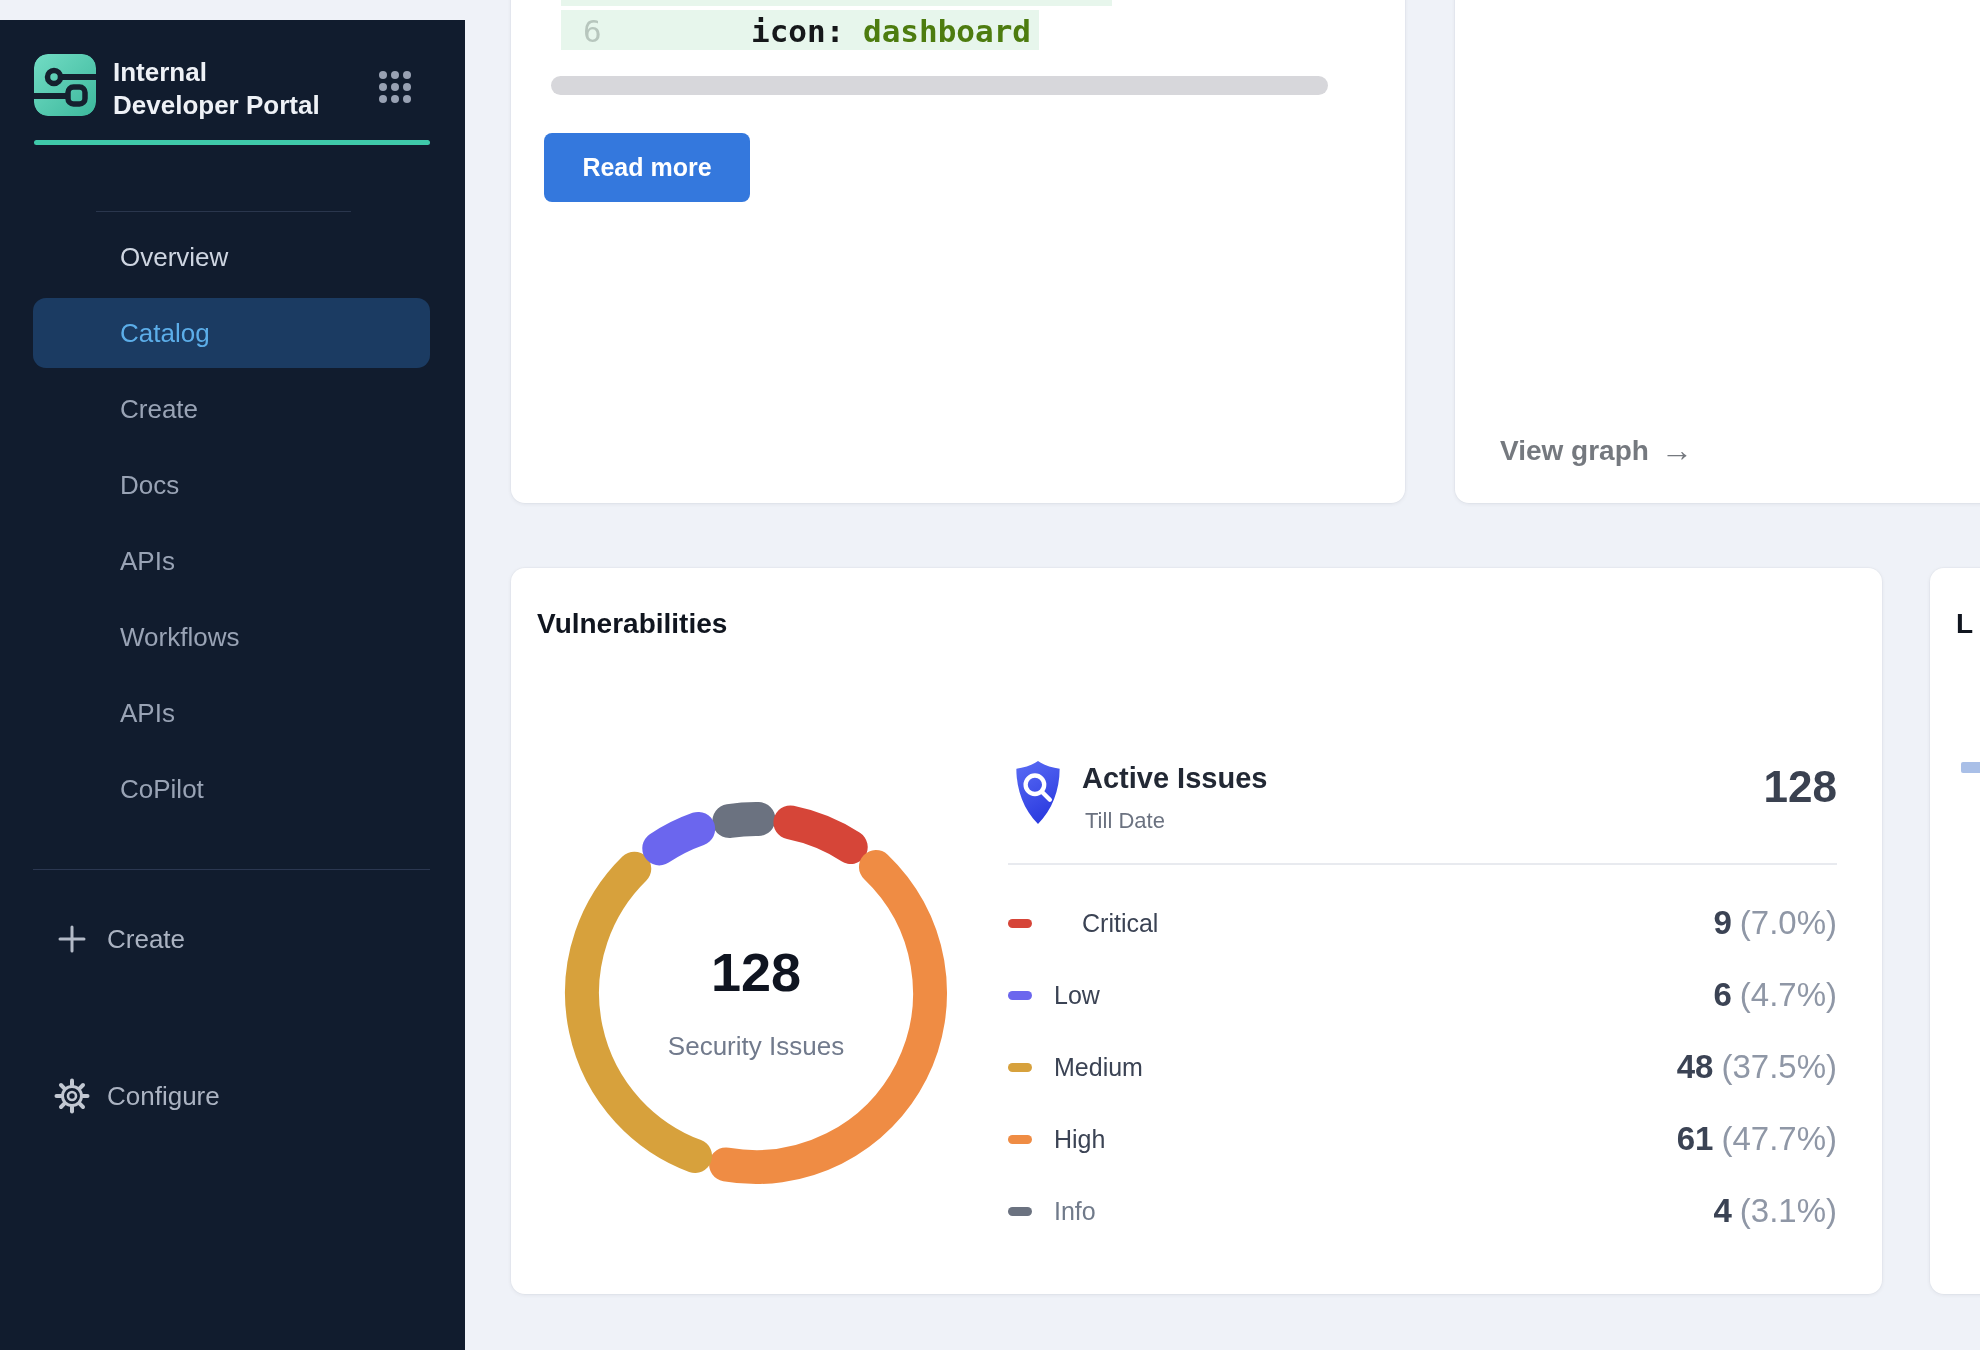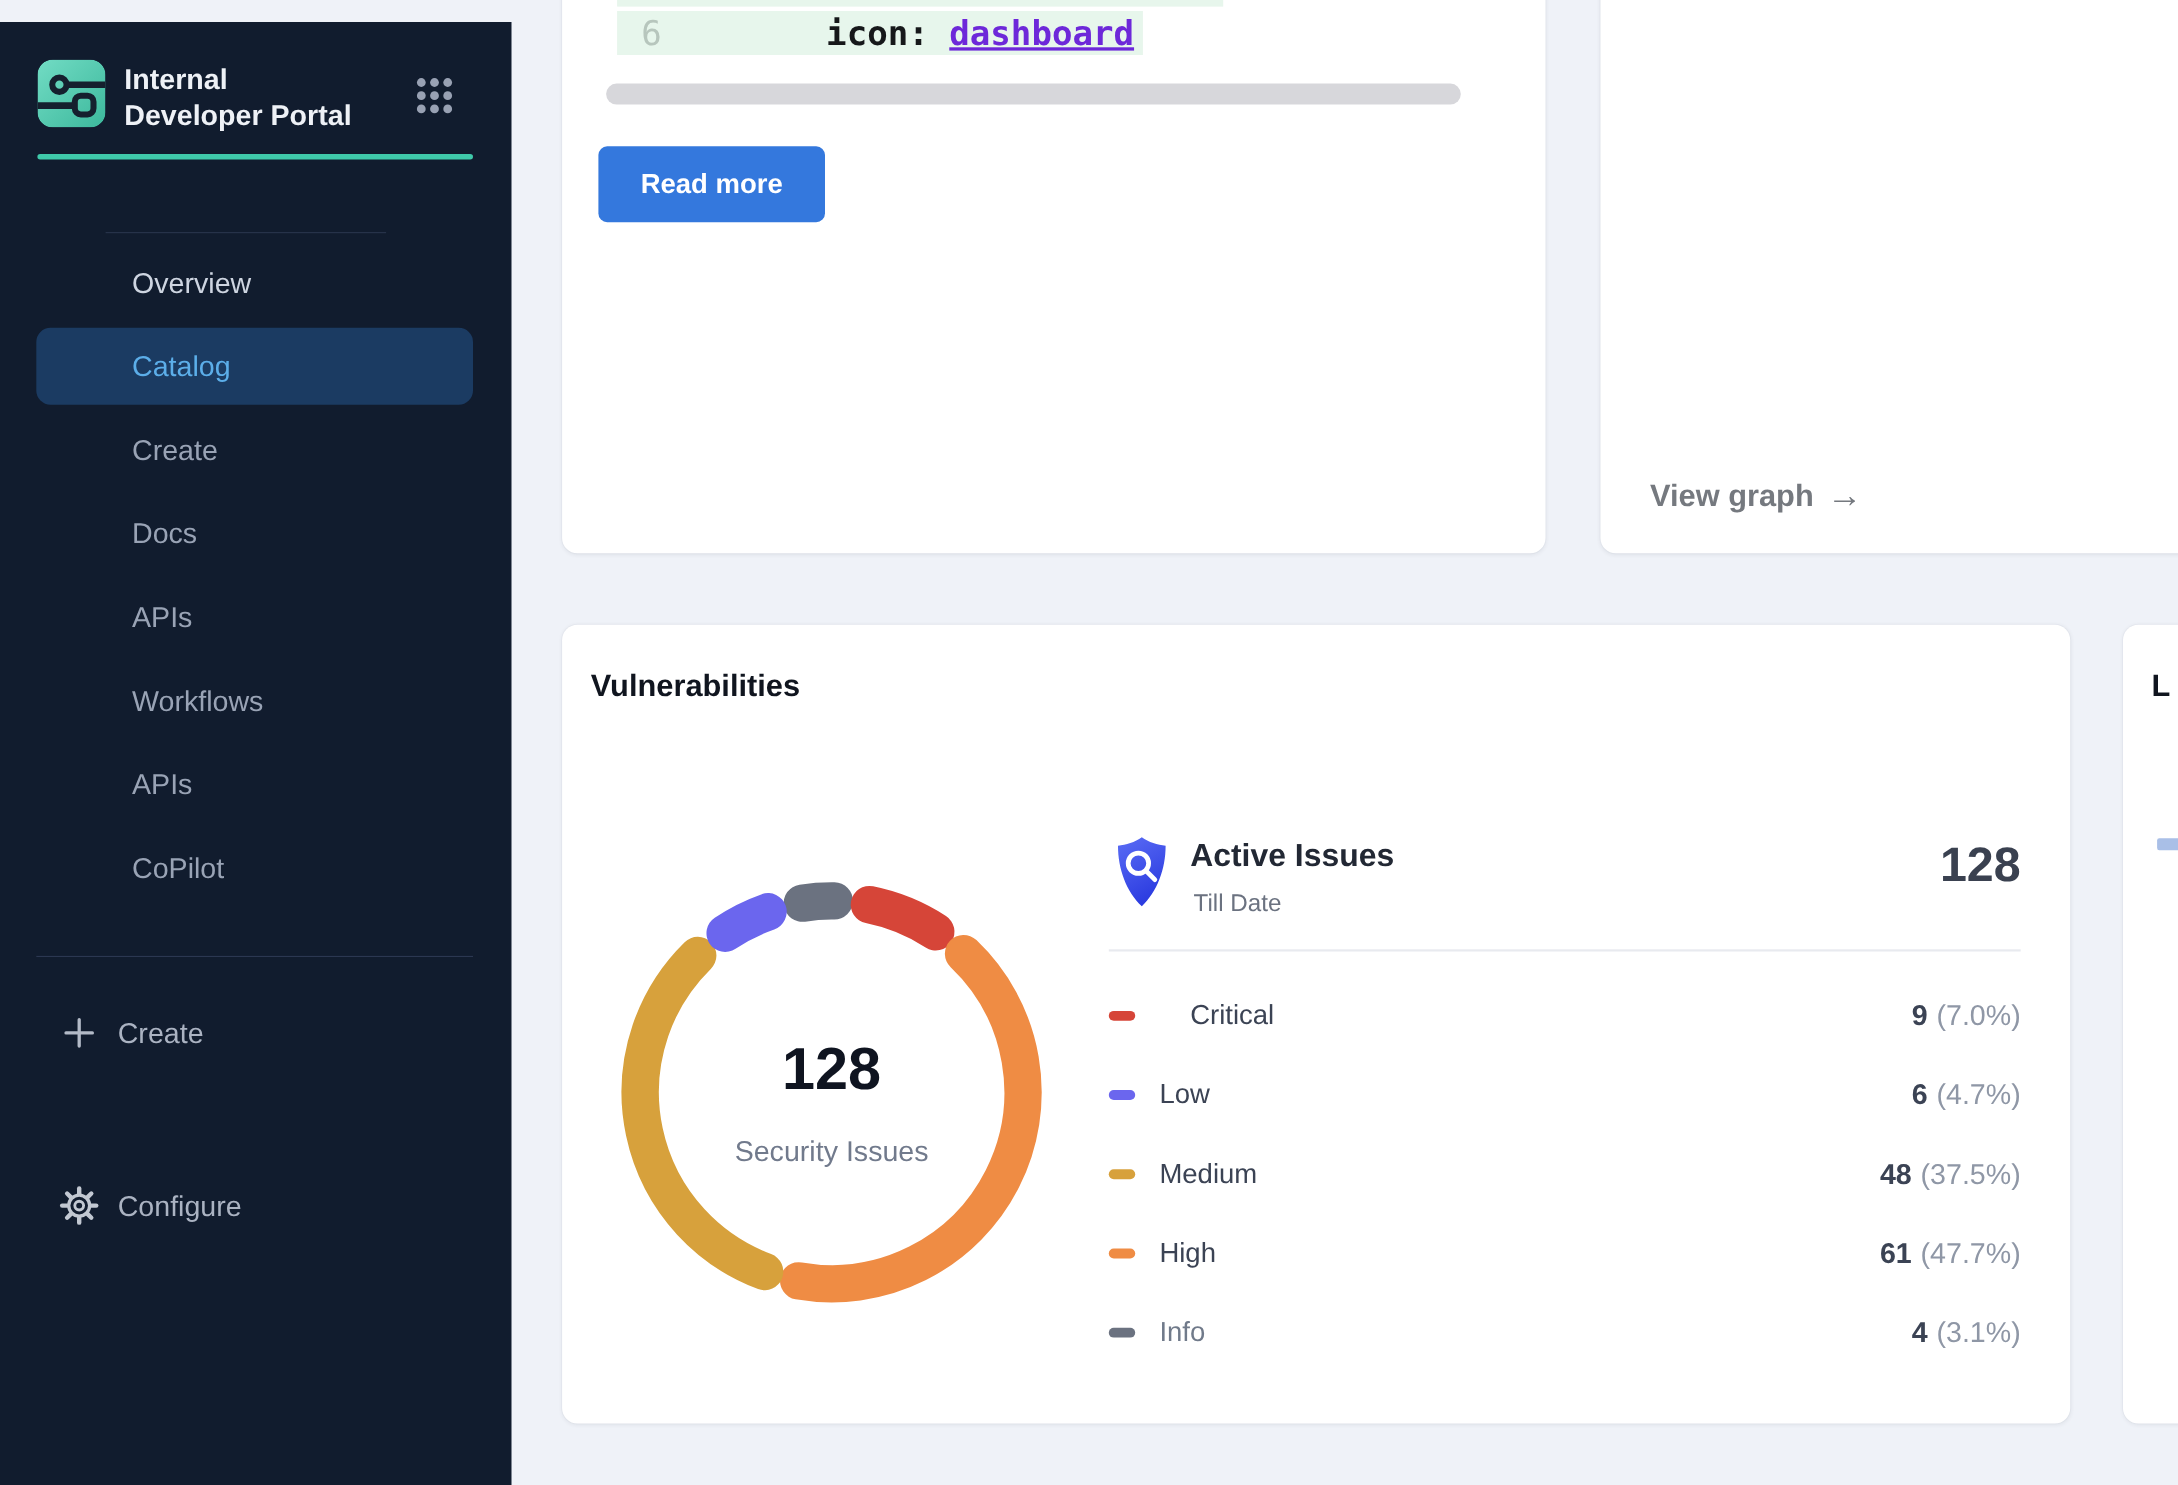--- a/index.html
+++ b/index.html
@@ -55,21 +55,21 @@
 
   
   .code-row {
     position:absolute; background:#e7f6ec;
     font-family:"DejaVu Sans Mono","Liberation Mono",monospace;
   }
   .code-row.sliver { left:50px; top:56px; width:551px; height:40px; }
   .code-row.line6 { left:50px; top:100px; width:478px; height:40px; }
   .code-num { position:absolute; left:22px; top:3px; font-size:31px; color:#b7c6bd; }
   .code-text { position:absolute; left:190px; top:3px; font-size:31px; font-weight:700; color:#16181a; white-space:pre; }
-  .code-value { color:#6d28d9;text-decoration:underline; }
+  .code-value { color:#4d7c0f; }
   .h-scrollbar {
     position:absolute; left:40px; top:166px; width:777px; height:19px;
     background:#d7d7db; border-radius:10px; cursor:pointer;
   }
   .read-more-btn {
     position:absolute; left:33px; top:223px; width:206px; height:69px;
     background:#3478dd; border:none; border-radius:8px; cursor:pointer;
     color:#ffffff; font-size:25px; font-weight:600;
     font-family:"Liberation Sans","DejaVu Sans",sans-serif;
   }
@@ -101,21 +101,21 @@
   .summary-title { position:absolute; left:571px; top:194px; font-size:29px; font-weight:600; color:#222834; }
   .summary-sub { position:absolute; left:574px; top:240px; font-size:22px; color:#6b7280; }
   .summary-total { position:absolute; right:45px; top:194px; font-size:44px; font-weight:700; color:#3a4150; }
   .summary-divider { position:absolute; left:497px; top:295px; width:829px; height:2px; background:#e8eaef; }
 
   .legend { position:absolute; left:497px; top:335px; width:829px; }
   .legend-row { position:absolute; left:0; width:829px; height:40px; display:flex; align-items:center; }
   .legend-pill { width:24px; height:9px; border-radius:5px; margin-right:22px; flex:none; }
   .legend-label { font-size:25px; color:#3b4354; }
   .legend-row.muted .legend-label { color:#707a8a; }
-  .legend-value { margin-left:auto; font-size:26px; }
+  .legend-value { margin-left:auto; font-size:33px; }
   .legend-value .num { color:#3b4354; font-weight:600; }
   .legend-value .pct { color:#8f97a6; margin-left:8px; font-weight:400; }
 
   
   .partial-bar { position:absolute; left:31px; top:194px; width:80px; height:11px; background:#a9bfe7; border-radius:2px; }
 </style>
 </head>
 <body>
 
 <aside class="sidebar">

